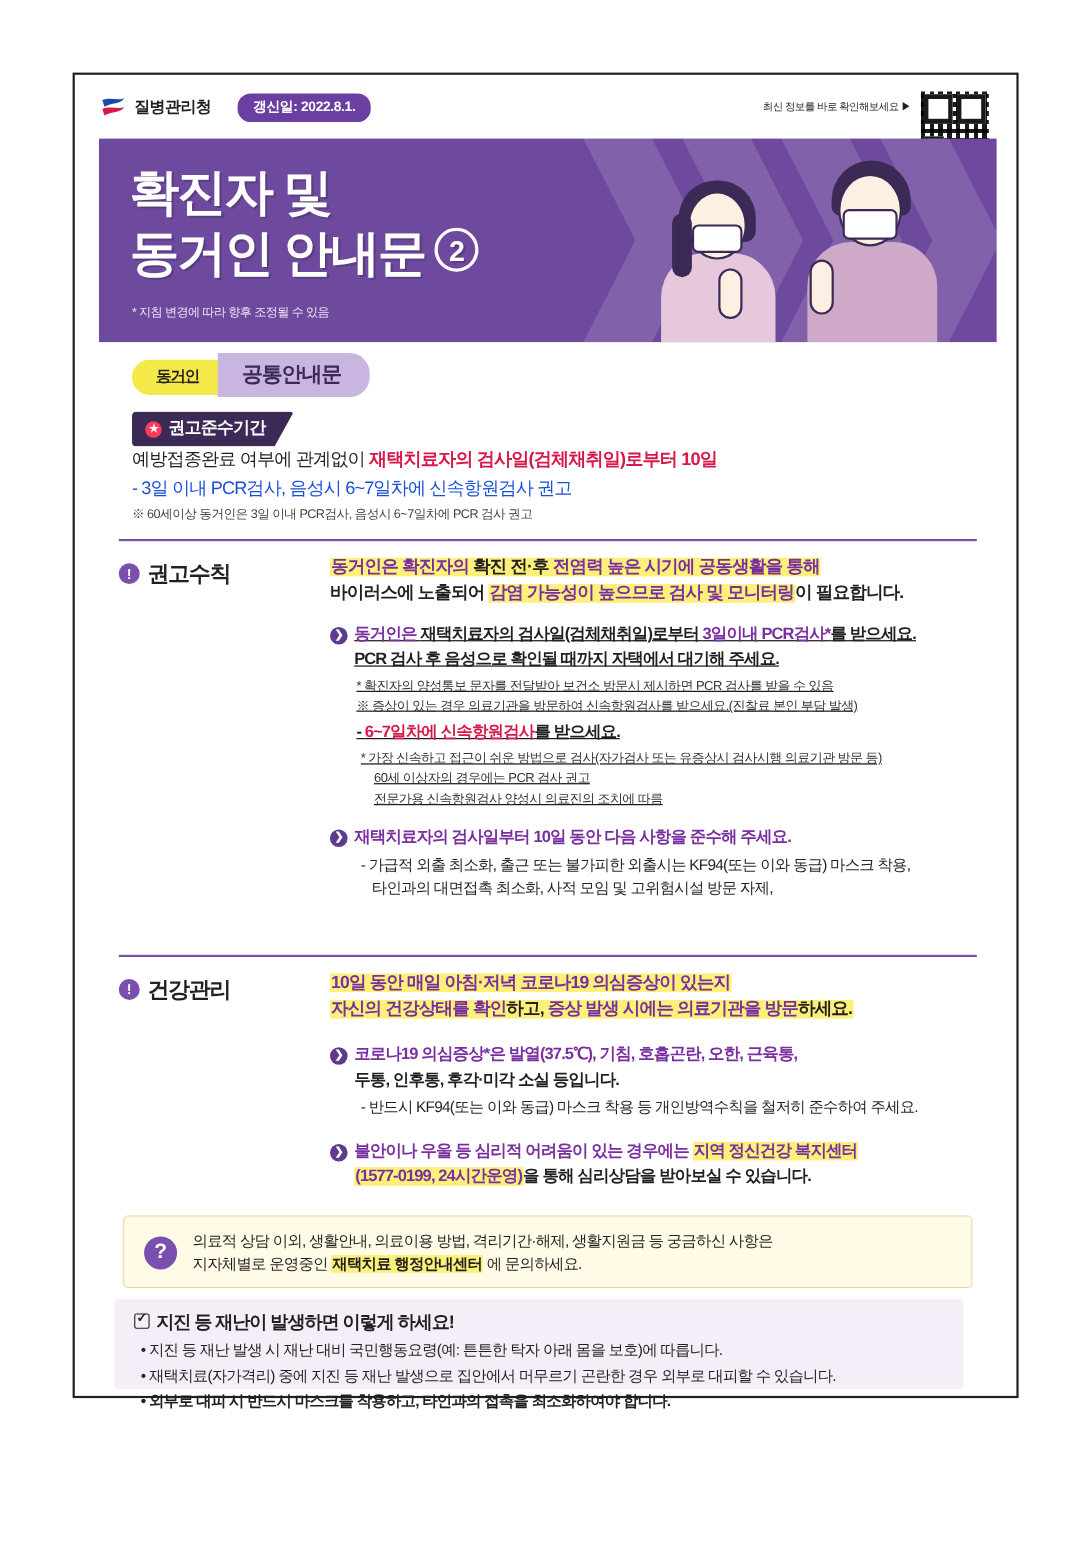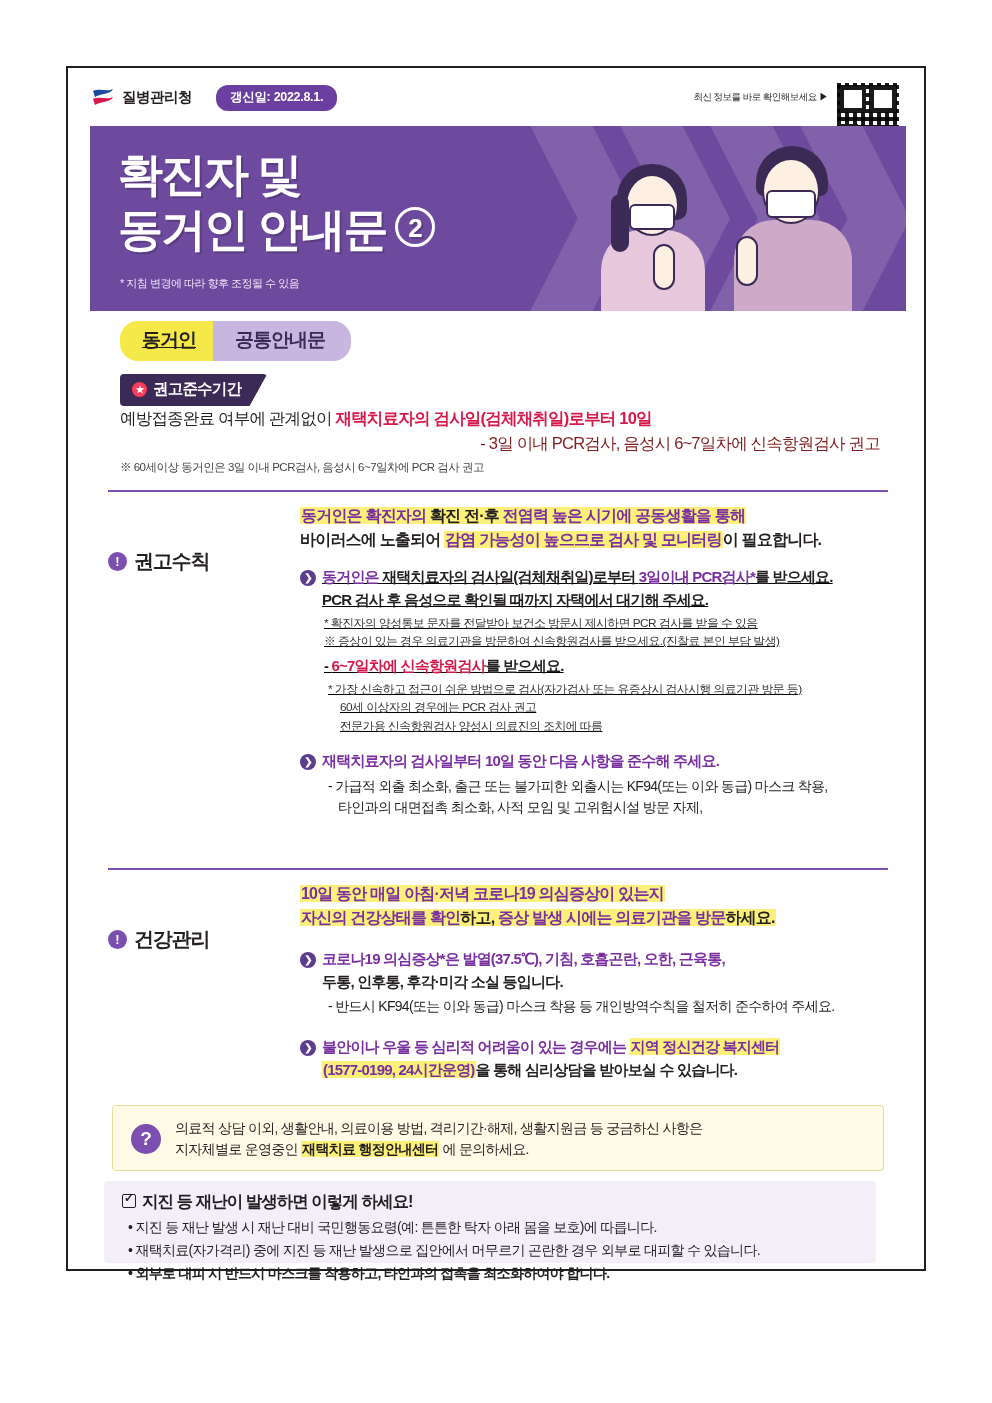--- a/index.html
+++ b/index.html
@@ -97,21 +97,21 @@
   .person { position: absolute; }
   .p-body { position: absolute; border-radius: 40px 40px 0 0; }
   .p-head { position: absolute; border-radius: 50%; background: #fdf0e3; border: 2px solid #3b2a55; }
   .p-hair { position: absolute; background: #3b2a55; }
   .p-mask { position: absolute; background: #ffffff; border: 2px solid #3b2a55; border-radius: 6px; }
 
   
   .tabrow { position: absolute; left: 52px; top: 253px; height: 36px; }
   .tab-a {
     display: inline-block; background: #f5e949; color: #231f20;
-    font-weight: bold; font-size: 19px; letter-spacing: -1px;
+    font-weight: bold; font-size: 14px; letter-spacing: -1px;
     padding: 6px 22px 8px 22px; border-radius: 18px 0 0 18px; text-decoration: underline;
   }
   .tab-b {
     display: inline-block; background: #c9b6e0; color: #3b2a55;
     font-weight: bold; font-size: 19px; letter-spacing: -1px;
     padding: 6px 26px 8px 22px; border-radius: 0 18px 18px 0;
     margin-left: -5px;
   }
 
   
@@ -128,30 +128,30 @@
     background: #ff3b5c; color: #fff; font-size: 10px; line-height: 15px;
     text-align: center; margin-right: 6px; vertical-align: 1px;
   }
   .lead-1 {
     position: absolute; left: 52px; top: 338px; width: 760px;
     font-size: 16.5px; color: #231f20; letter-spacing: -0.8px; line-height: 1.55;
   }
   .lead-1 b { color: #d7194a; }
   .lead-2 {
     position: absolute; left: 52px; top: 365px; width: 760px;
-    font-size: 16.5px; color: #7f1d1d; letter-spacing: -0.8px; text-align: right;
+    font-size: 16.5px; color: #1d4ed8; letter-spacing: -0.8px;
   }
   .lead-3 {
     position: absolute; left: 52px; top: 392px; width: 760px;
     font-size: 11.5px; color: #444; letter-spacing: -0.5px;
   }
 
   
   .rail {
-    position: absolute; left: 40px; width: 190px; margin-top: 40px;
+    position: absolute; left: 40px; width: 190px;
   }
   .rail .bang {
     display: inline-block; width: 19px; height: 19px; border-radius: 50%;
     background: #7a4fb0; color: #fff; font-size: 13px; font-weight: bold;
     line-height: 19px; text-align: center; margin-right: 7px; vertical-align: 2px;
   }
   .rail-title {
     font-size: 20px; font-weight: bold; color: #231f20; letter-spacing: -1.2px;
   }
   .vline {

